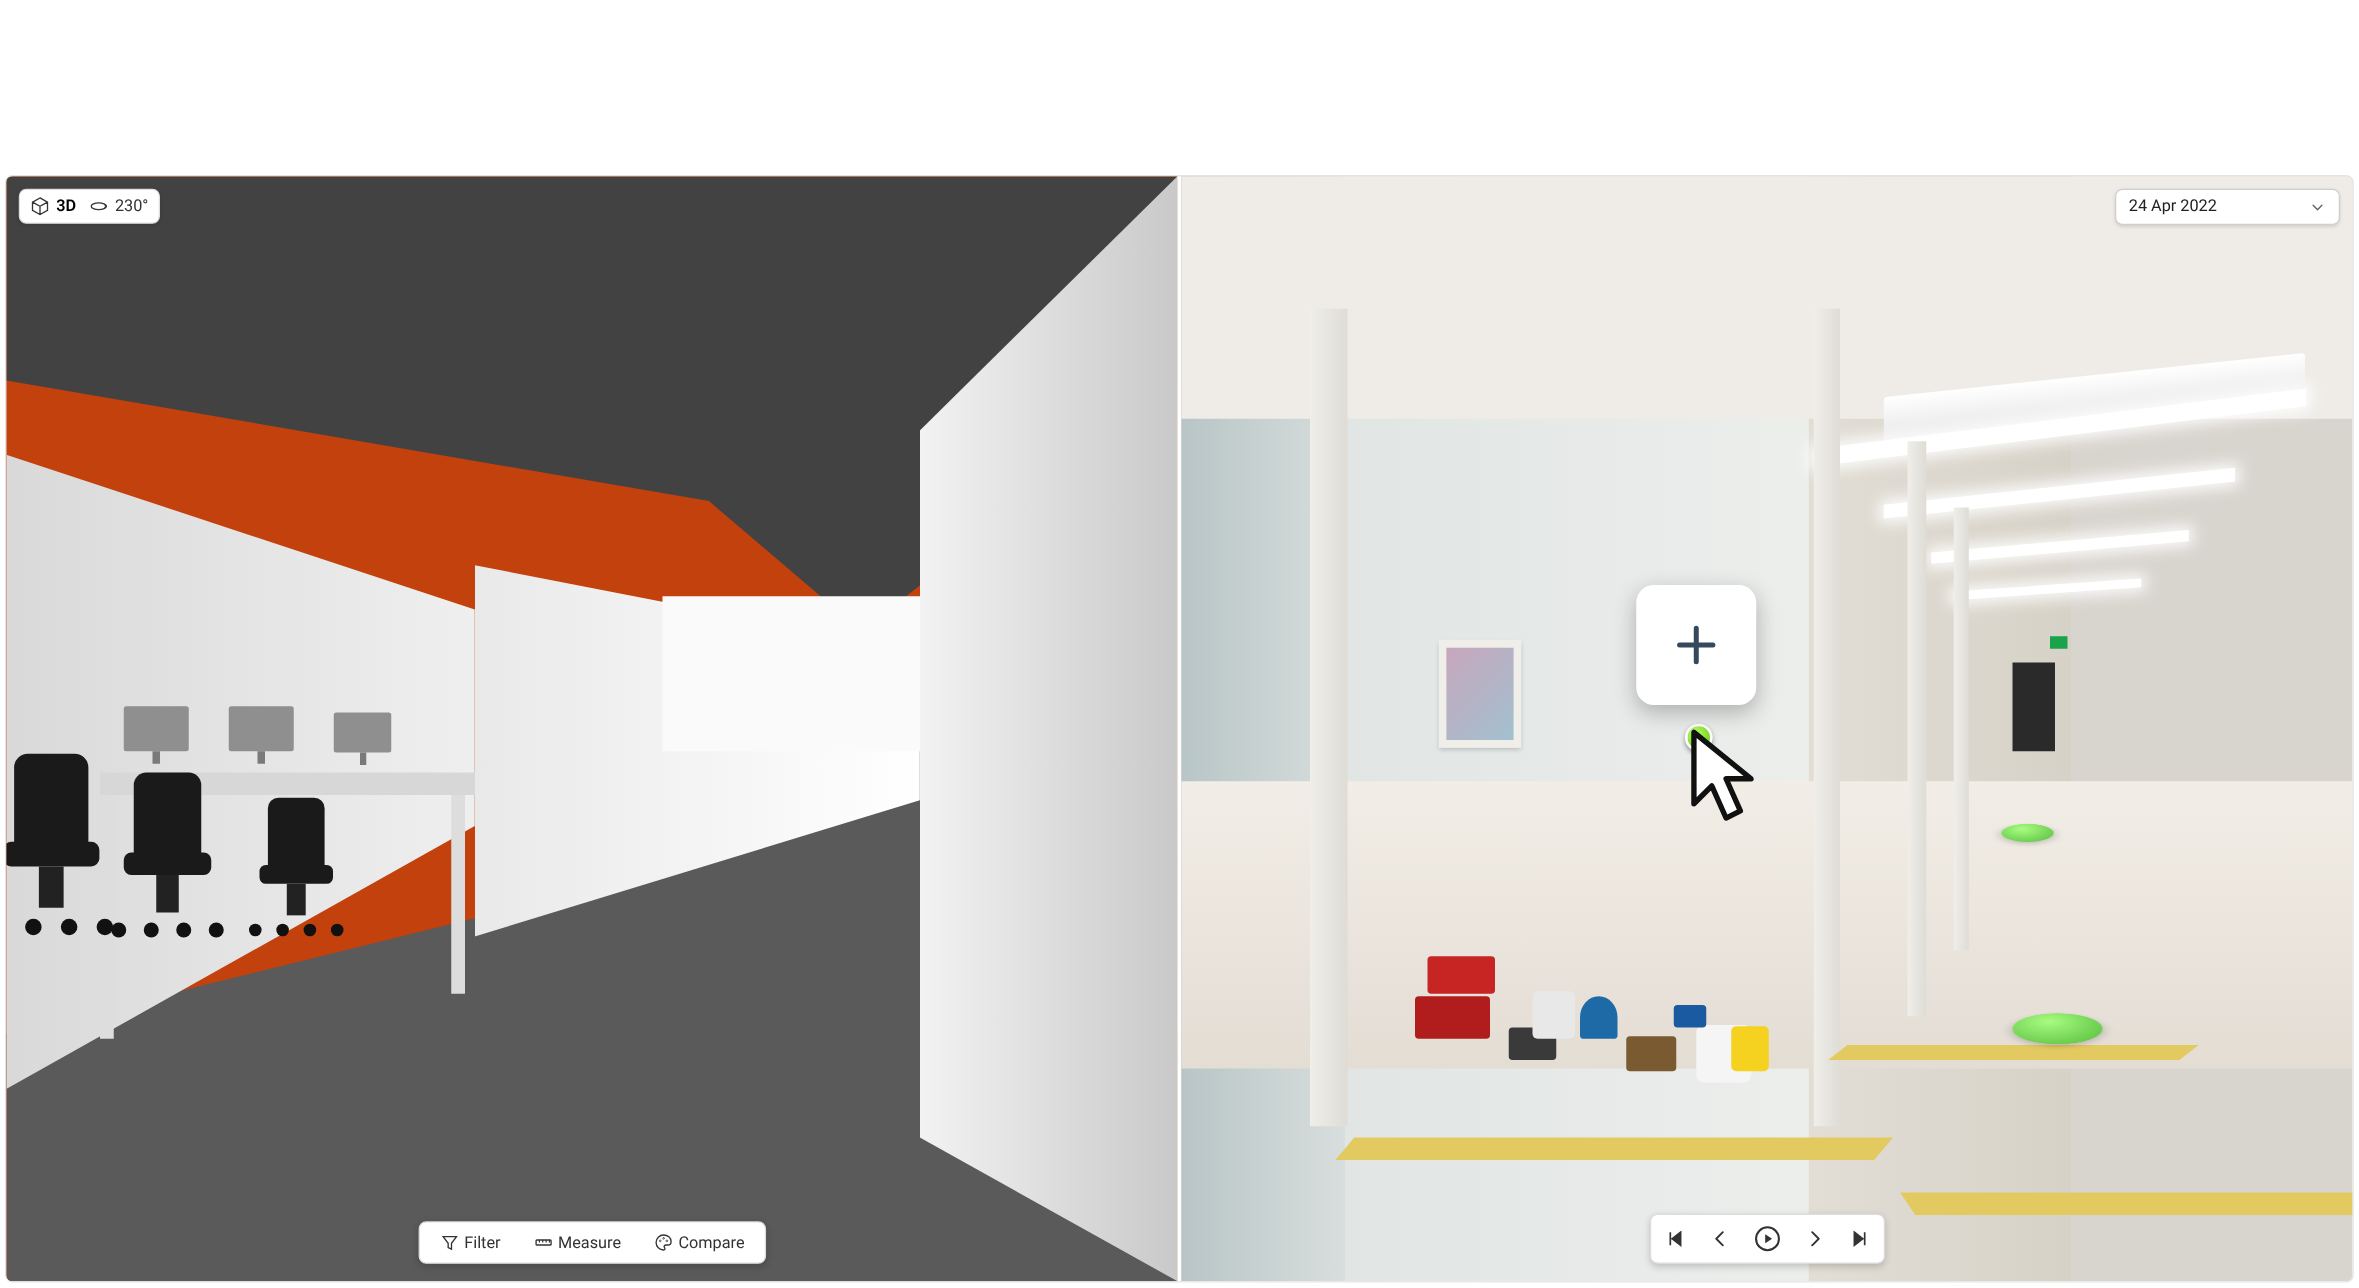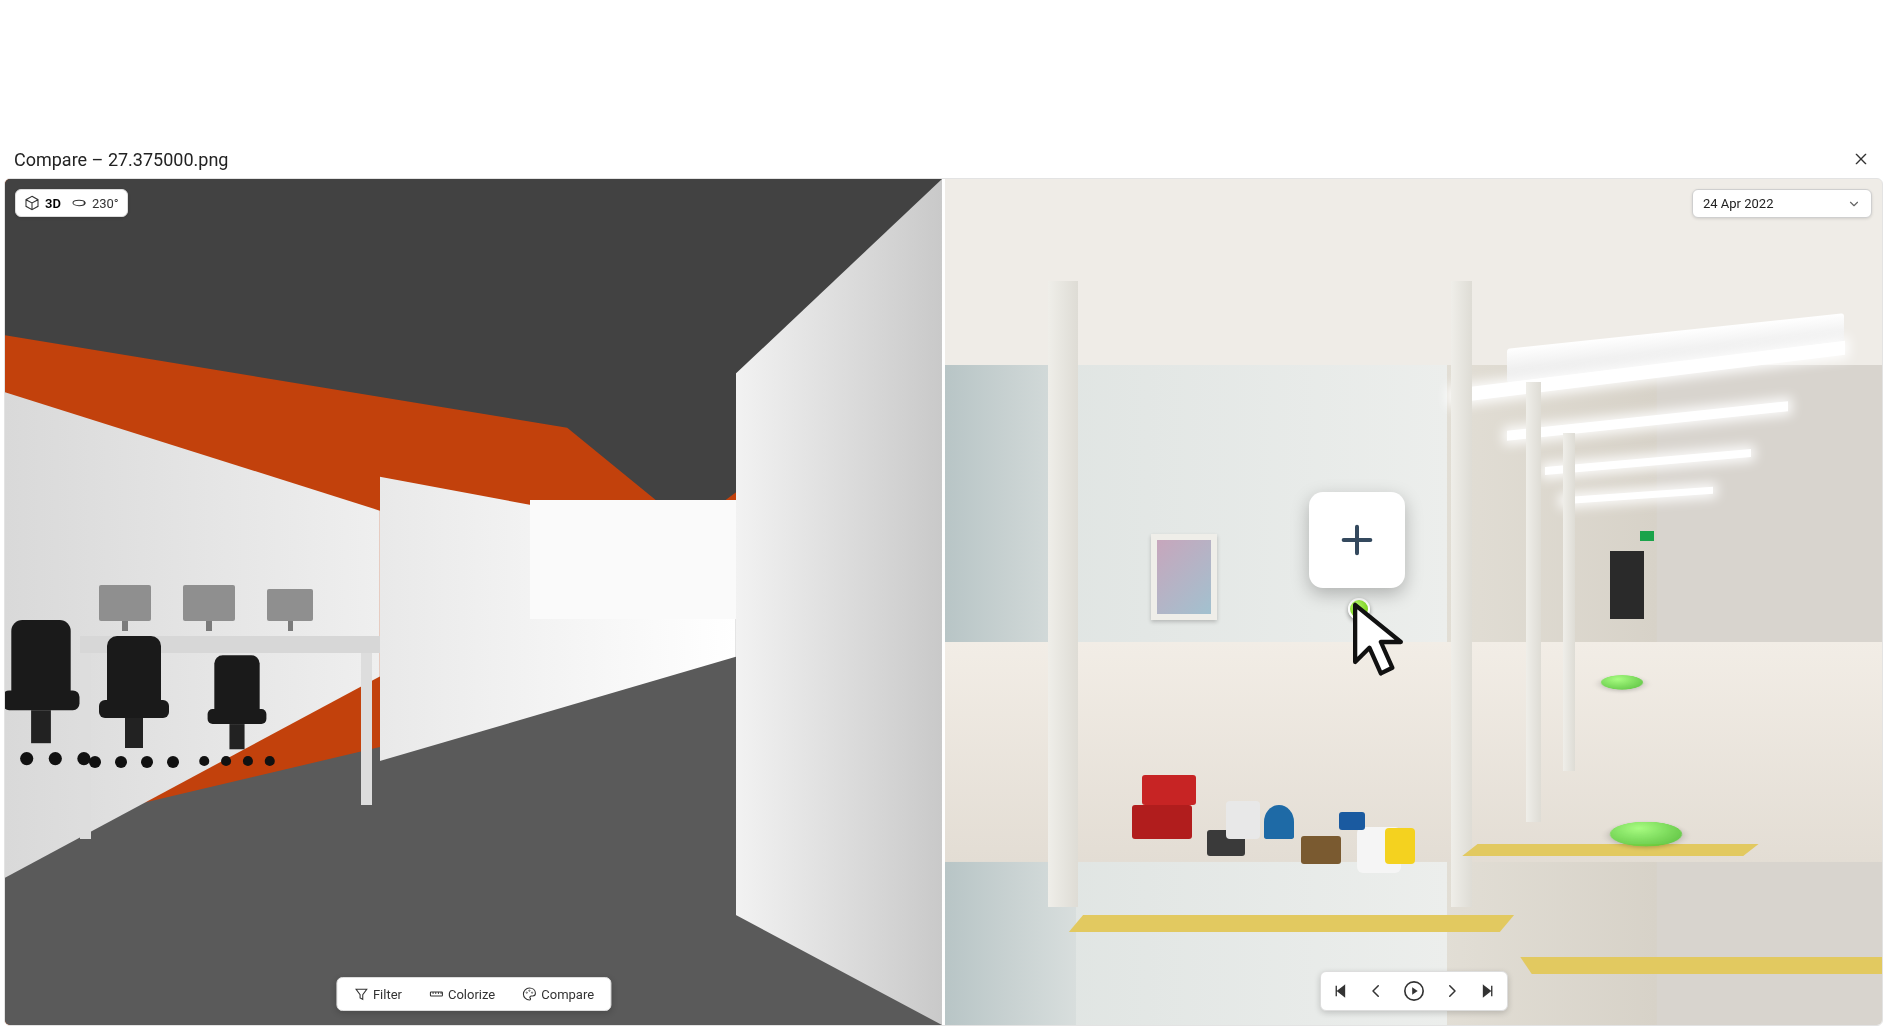--- a/index.html
+++ b/index.html
@@ -99,28 +99,20 @@
   .sr-dark-end { position:absolute; left:71%; top:44%; width:3.6%; height:8%; background:#2a2a2a; }
   .sr-exit { position:absolute; background:#1aa34a; width:14px; height:10px; }
 
 </style>
 </head>
 <body>
 
 <div class="app">
   <div class="blank"></div>
 
-  <div class="titlebar">
-    <div class="title">Compare – 27.375000.png</div>
-    <div class="close-btn">
-      <svg viewBox="0 0 24 24">
-          <path d="M5 5 L19 19 M19 5 L5 19" stroke-width="2" stroke-linecap="round"></path>
-        </svg>
-    </div>
-  </div>
 
   <div class="compare">
 
     <div class="pane pane-left">
       <div class="scene-left">
         <div class="sl-ceiling"></div>
         <div class="sl-floor"></div>
         <div class="sl-rightpanel"></div>
         <div class="sl-leftwall"></div>
         <div class="sl-midwall"></div>
@@ -189,21 +181,21 @@
           <svg viewBox="0 0 24 24">
               <path d="M4 5 H20 L14 13 V20 L10 18 V13 Z" stroke-width="1.6"></path>
             </svg>
           <span>Filter</span>
         </span>
         <span class="tb-btn">
           <svg viewBox="0 0 24 24">
               <rect x="3" y="9" width="18" height="6" rx="1" stroke-width="1.6"></rect>
               <path d="M7 9v3 M11 9v3 M15 9v3 M19 9v3" stroke-width="1.4"></path>
             </svg>
-          <span>Colorize</span>
+          <span>Measure</span>
         </span>
         <span class="tb-btn">
           <svg viewBox="0 0 24 24">
               <path d="M12 3 a9 9 0 1 0 0 18 c2 0 2-2 1-3 s0-3 2-3 h2 a4 4 0 0 0 4-4 C21 6 17 3 12 3 Z" stroke-width="1.6"></path>
               <circle cx="8" cy="10" r="1"></circle>
               <circle cx="12" cy="7" r="1"></circle>
               <circle cx="16" cy="10" r="1"></circle>
             </svg>
           <span>Compare</span>
         </span>

